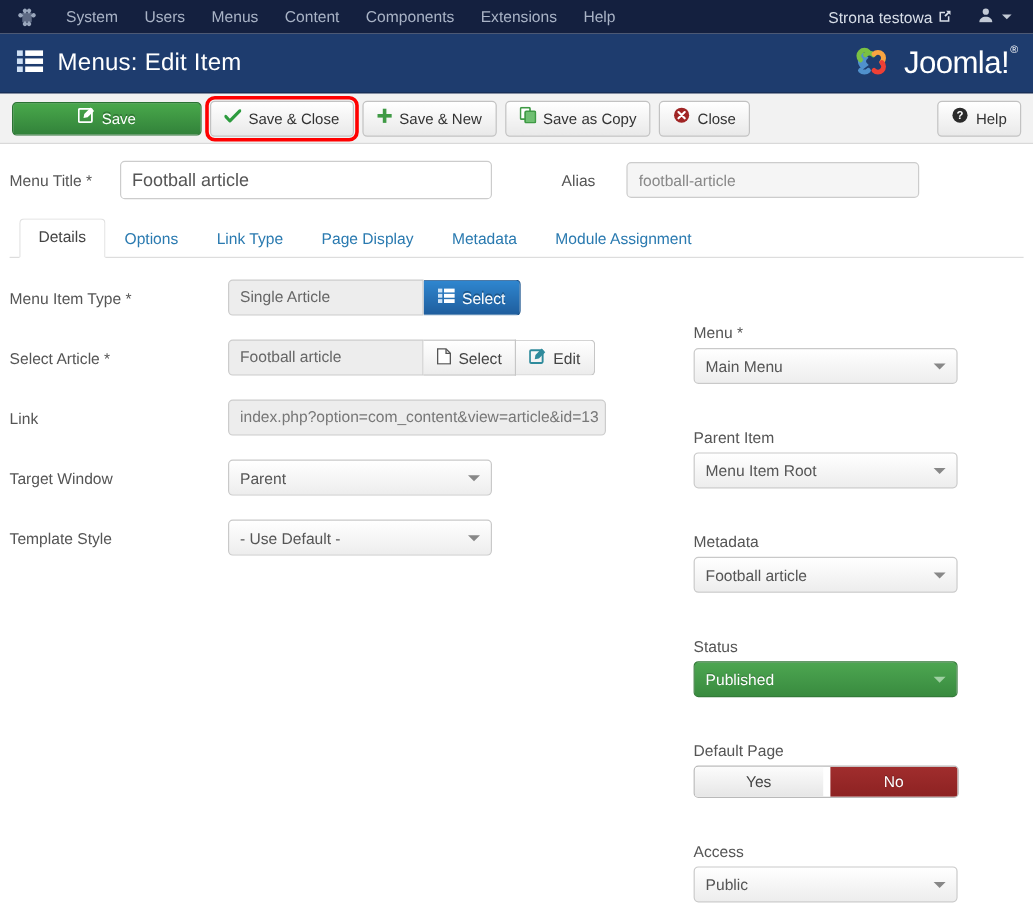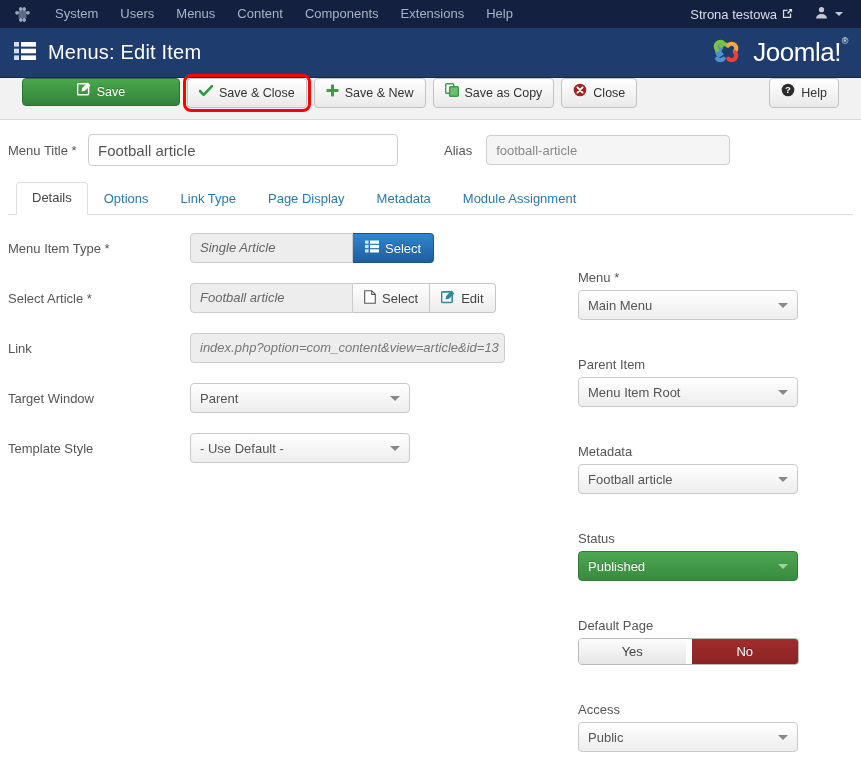--- a/index.html
+++ b/index.html
@@ -109,21 +109,22 @@
     top: -7px;
     left: 1px;
   }
 
   
   .toolbar {
     height: 42px;
     background: #f2f2f2;
     border-bottom: 1px solid #d9d9d9;
     display: flex;
-    padding: 0 22px;
+    align-items: center;
+    padding: 0 10px;
     gap: 7px;
   }
   .btn {
     display: inline-flex;
     align-items: center;
     gap: 6px;
     height: 30px;
     padding: 0 11px;
     font-size: 12.5px;
     color: #333333;
@@ -154,21 +155,21 @@
   .content {
     padding: 0;
     background: #ffffff;
     height: calc(761px - 28px - 51px - 43px);
     overflow: hidden;
   }
   .title-row {
     display: flex;
     align-items: center;
     padding: 14px 12px 10px 8px;
-    gap: 0;
+    gap: 12px;
   }
   .lbl {
     color: #555555;
     font-size: 13px;
   }
   .lbl-title { width: 80px; }
   .inp {
     height: 32px;
     border: 1px solid #cccccc;
     border-radius: 4px;
@@ -245,21 +246,20 @@
     height: 30px;
     line-height: 28px;
     border: 1px solid #cccccc;
     background: #ededed;
     color: #666666;
     padding: 0 9px;
     font-size: 13px;
     border-radius: 4px 0 0 4px;
     white-space: nowrap;
     overflow: hidden;
-    font-style: italic;
   }
   .readonly-box.single {
     border-radius: 4px;
   }
   .rb-type { width: 163px; }
   .rb-article { width: 163px; }
   .rb-link { width: 315px; color: #777; }
 
   .btn-select-blue {
     height: 30px;

